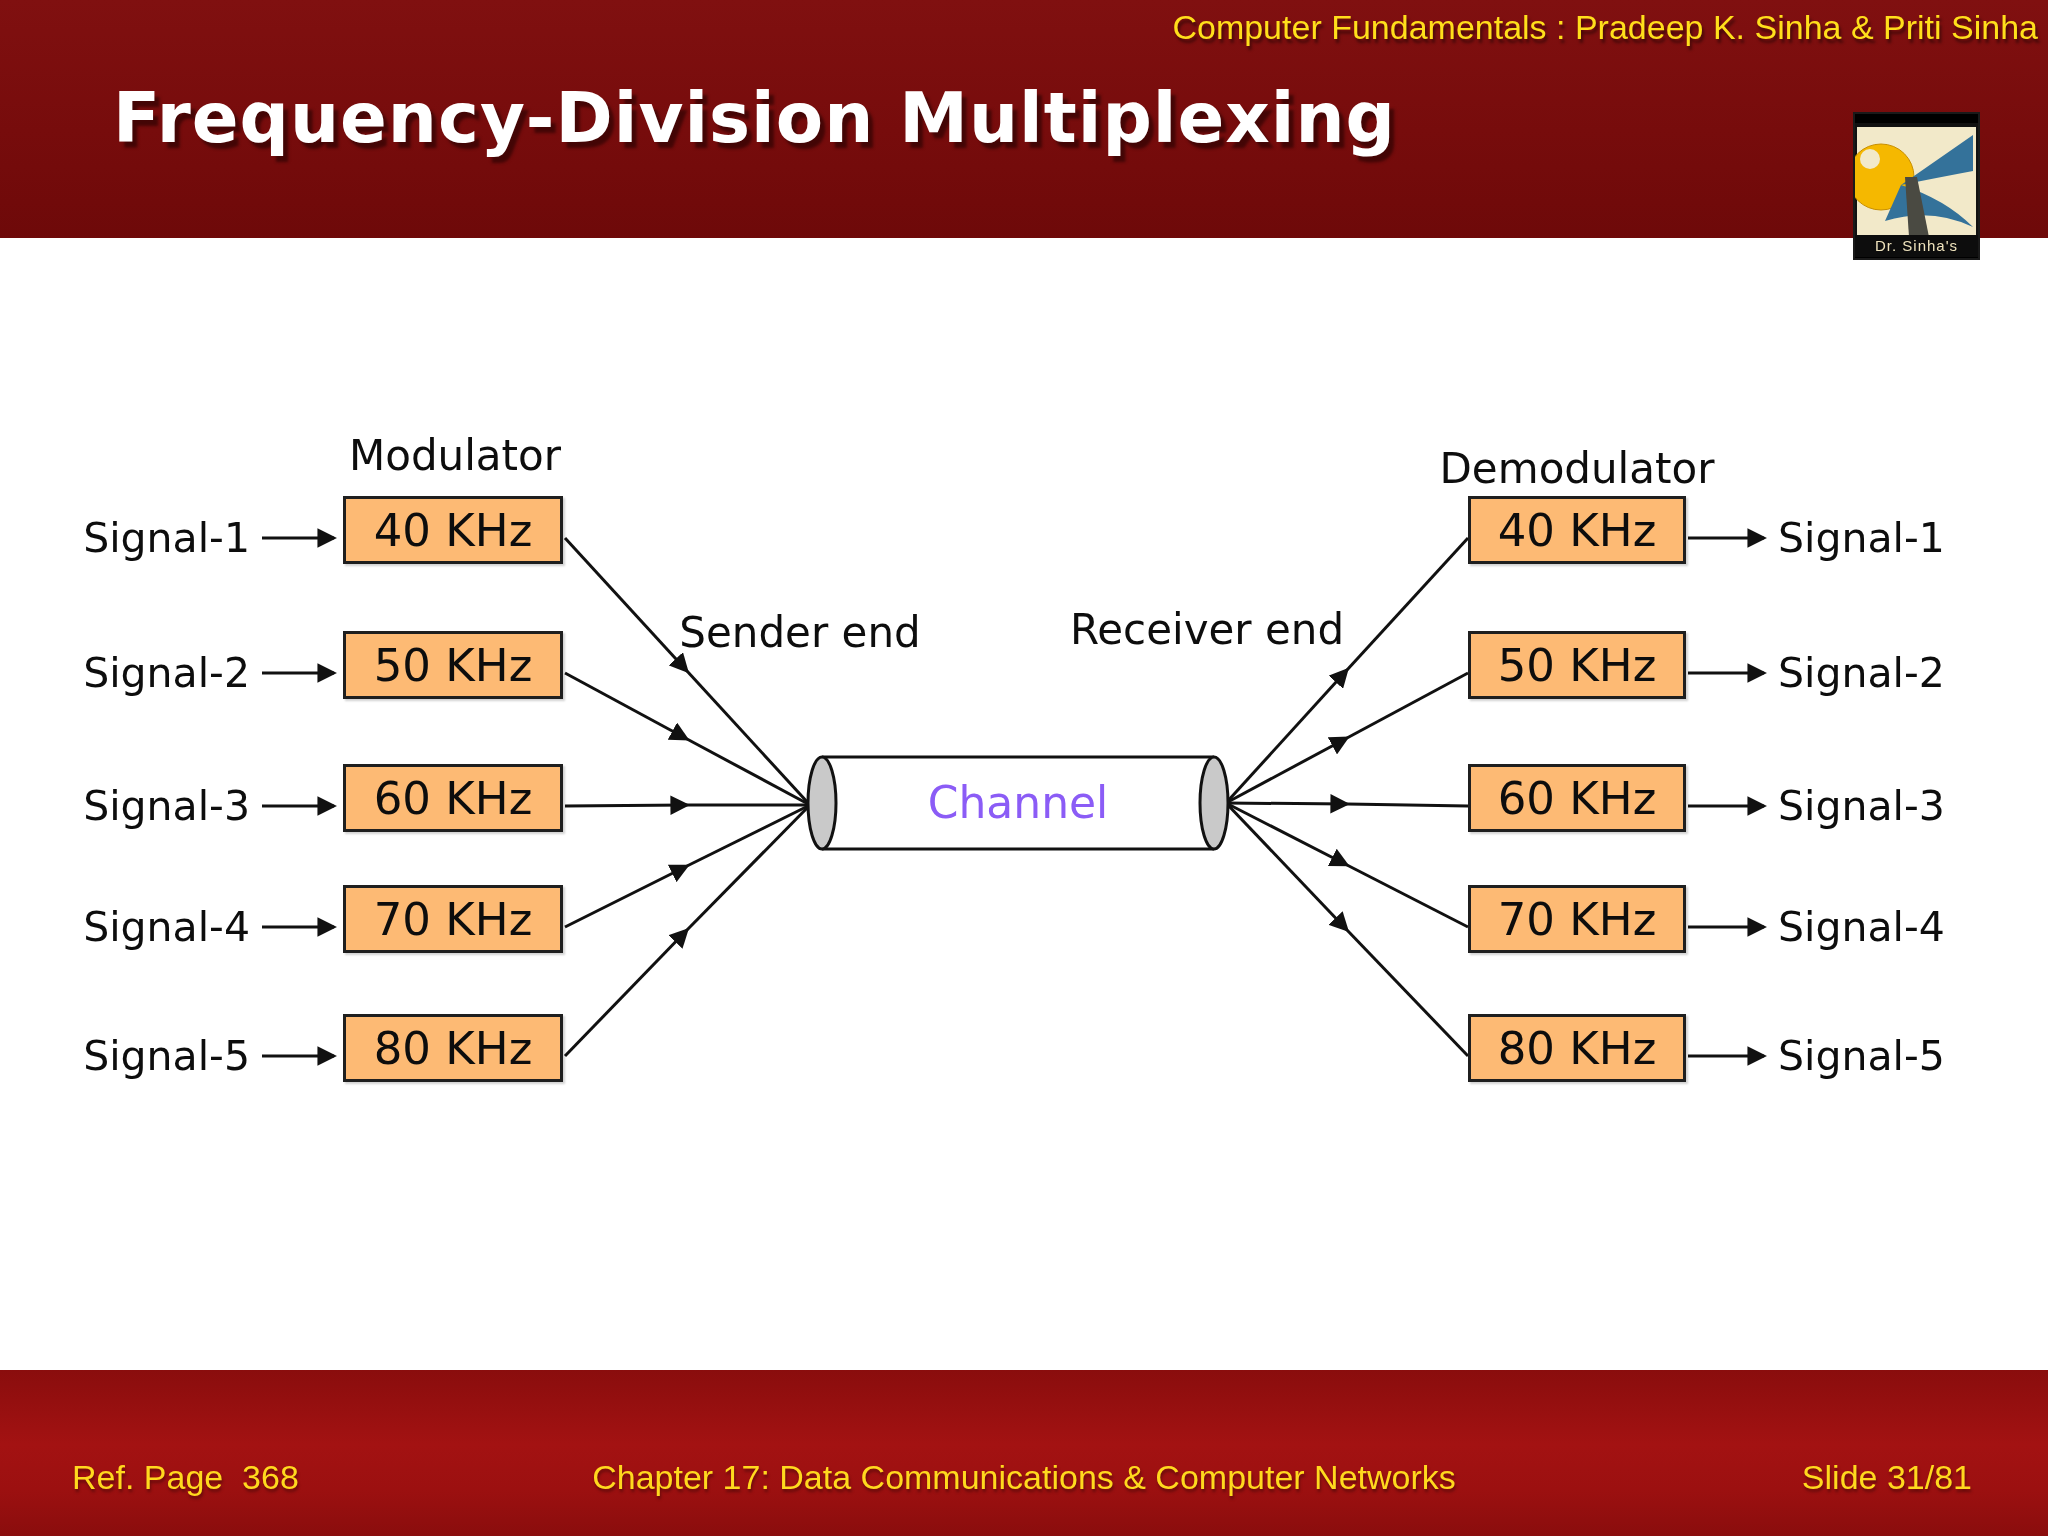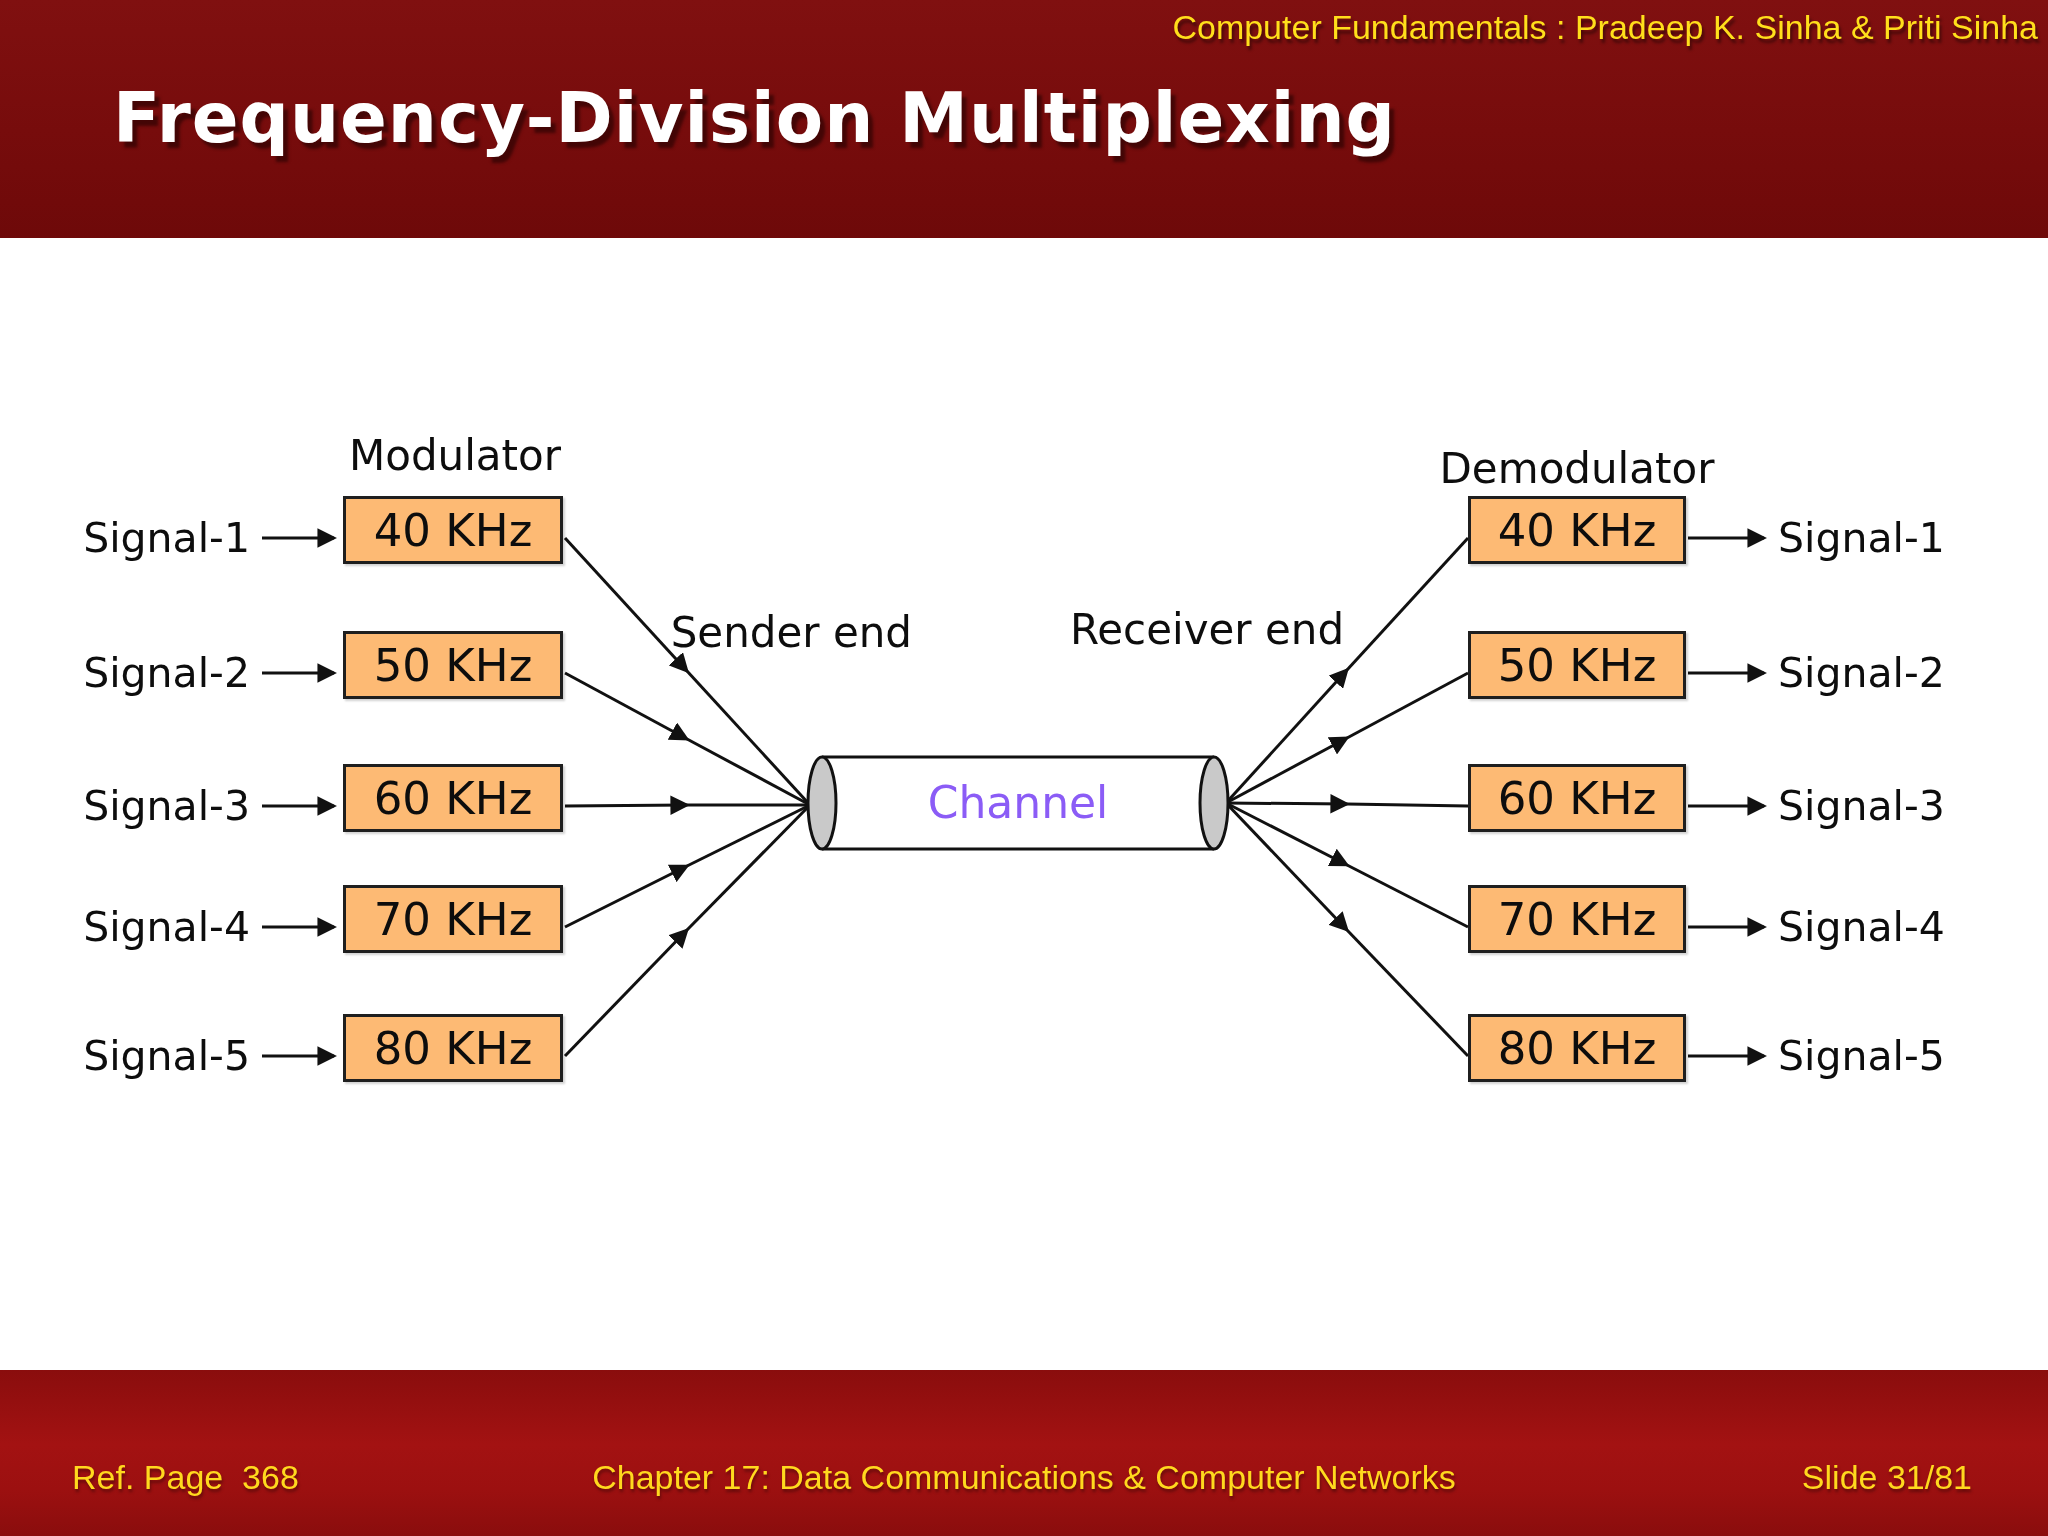--- a/index.html
+++ b/index.html
@@ -77,20 +77,31 @@
 </head>
 <body>
 
 <div class="slide">
 
   <div class="header">
     <div class="course-line">Computer Fundamentals : Pradeep K. Sinha &amp; Priti Sinha</div>
     <h1 class="slide-title">Frequency-Division Multiplexing</h1>
   </div>
 
+  <div class="logo">
+    <svg width="123" height="144" viewBox="0 0 123 122">
+      <rect x="0" y="0" width="123" height="122" fill="#f2e9c9" stroke="#111" stroke-width="4"></rect>
+      <circle cx="26" cy="52" r="33" fill="#f5b800" stroke="#c88f00" stroke-width="1"></circle>
+      <circle cx="15" cy="34" r="10" fill="#f2e9c9"></circle>
+      <path d="M118,10 Q72,42 46,60 Q86,52 118,46 Z" fill="#34729a"></path>
+      <path d="M46,60 Q90,74 118,102 Q76,82 30,96 Z" fill="#34729a"></path>
+      <path d="M50,52 L62,52 L74,112 L54,112 Z" fill="#4a4a42"></path>
+    </svg>
+    <div class="logo-label">Dr. Sinha's</div>
+  </div>
 
   <svg class="wires" viewBox="0 0 2048 1536">
     <defs>
       <marker id="ah" viewBox="0 0 10 10" refX="8.5" refY="5" markerWidth="6.5" markerHeight="6.5" orient="auto-start-reverse">
         <path d="M0,0 L10,5 L0,10 Z" fill="#111"></path>
       </marker>
     </defs>
     <g stroke="#111" stroke-width="3" fill="none">
 
       <line x1="262" y1="538" x2="334" y2="538" marker-end="url(#ah)"></line>
@@ -132,21 +143,21 @@
       <rect x="822" y="757" width="392" height="92" fill="#ffffff"></rect>
       <line x1="822" y1="757" x2="1214" y2="757" stroke="#111" stroke-width="3"></line>
       <line x1="822" y1="849" x2="1214" y2="849" stroke="#111" stroke-width="3"></line>
       <ellipse cx="1214" cy="803" rx="14" ry="46" fill="#c9c9c9" stroke="#111" stroke-width="3"></ellipse>
       <ellipse cx="822" cy="803" rx="14" ry="46" fill="#c9c9c9" stroke="#111" stroke-width="3"></ellipse>
     </g>
   </svg>
 
   <div class="diagram-label" style="left:330px;top:431px;width:250px;">Modulator</div>
   <div class="diagram-label" style="left:1427px;top:444px;width:300px;">Demodulator</div>
-  <div class="diagram-label" style="left:632px;top:608px;width:280px;text-align:right;">Sender end</div>
+  <div class="diagram-label" style="left:660px;top:608px;width:280px;">Sender end</div>
   <div class="diagram-label" style="left:1057px;top:605px;width:300px;">Receiver end</div>
   <div class="channel-label">Channel</div>
 
   <div class="sig-label left" style="top:496px;">Signal-1</div>
   <div class="freq-box left" style="top:496px;">40 KHz</div>
   <div class="freq-box right" style="top:496px;">40 KHz</div>
   <div class="sig-label right" style="top:496px;">Signal-1</div>
 
   <div class="sig-label left" style="top:631px;">Signal-2</div>
   <div class="freq-box left" style="top:631px;">50 KHz</div>

